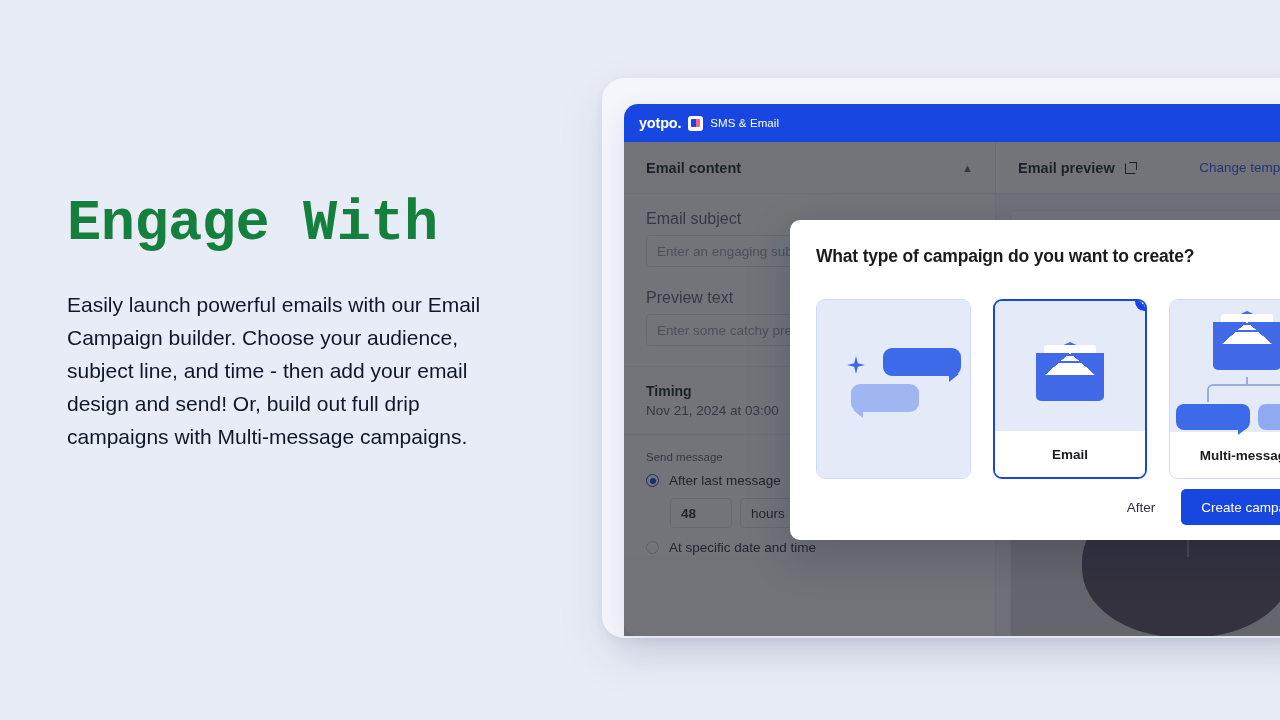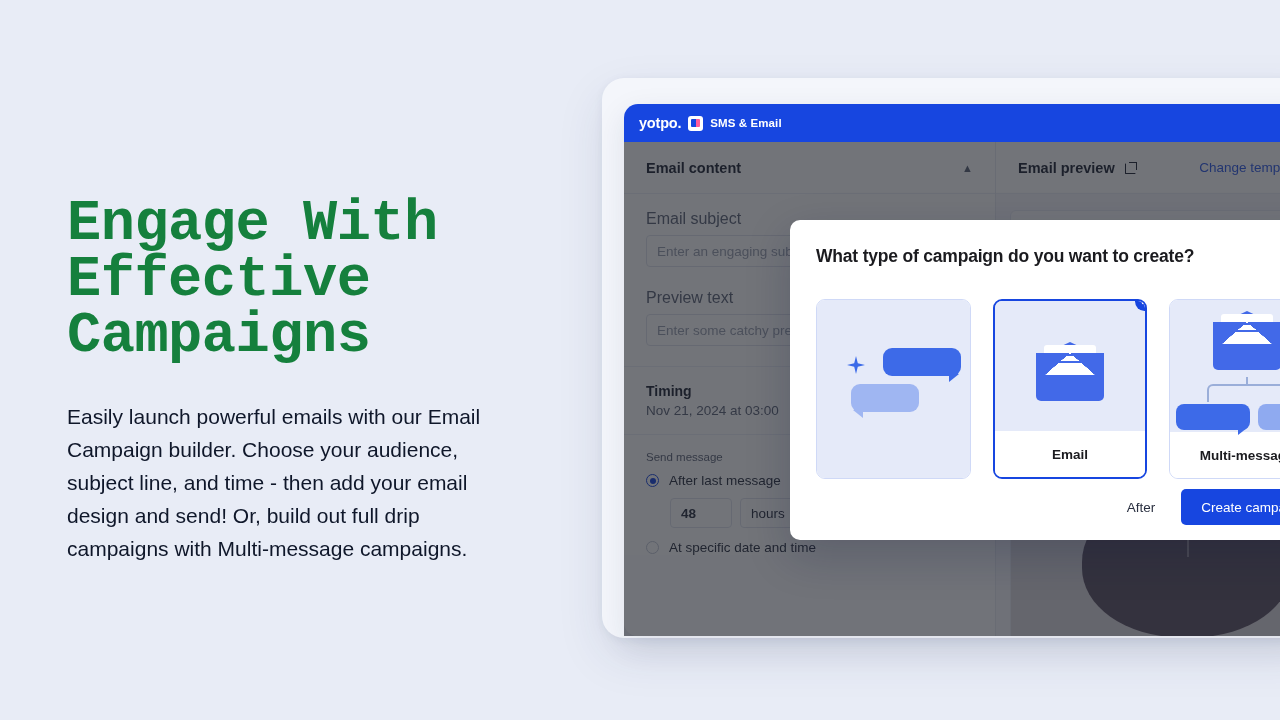--- a/index.html
+++ b/index.html
@@ -47,21 +47,21 @@
     color: #fff; font-size: 14.5px; font-weight: 700; letter-spacing: -0.2px;
   }
   .logomark {
     width: 15px; height: 15px; background: #fff; border-radius: 3px;
     display: flex; align-items: center; justify-content: center;
   }
   .logomark i {
     display:block; width: 9px; height: 8px; border-radius: 1px;
     background: linear-gradient(90deg,#1746e0 0 50%, #ff5b9a 50% 100%);
   }
-  .appbar .sub { color: #fff; font-size: 11.5px; font-weight: 700; letter-spacing: .1px; }
+  .appbar .sub { color: #fff; font-size: 11.5px; font-weight: 400; letter-spacing: .1px; }
 
   
   .appbody { position: relative; height: 494px; background: #fbfcfe; display: flex; }
   .colL { width: 372px; padding: 0 0 0 0; border-right: 1px solid #e6e9f2; }
   .colR { flex: 1; }
 
   .panel { background: #fff; }
   .panel-head {
     height: 52px; display: flex; align-items: center; justify-content: space-between;
     padding: 0 22px; border-bottom: 1px solid #eceff6; gap: 16px;
@@ -268,21 +268,20 @@
   }
 </style>
 </head>
 <body>
 
 <div class="stage">
 
   <div class="copy">
     <h1>
       <span>Engage With</span><br>
-      <span>Effective Campaigns</span>
     </h1>
     <p>Easily launch powerful emails with our Email Campaign builder. Choose your audience, subject line, and time - then add your email design and send! Or, build out full drip campaigns with Multi-message campaigns.</p>
   </div>
 
   <div class="shell"></div>
 
   <div class="appwin">
 
     <div class="appbar">
       <span class="brand">yotpo.</span>

